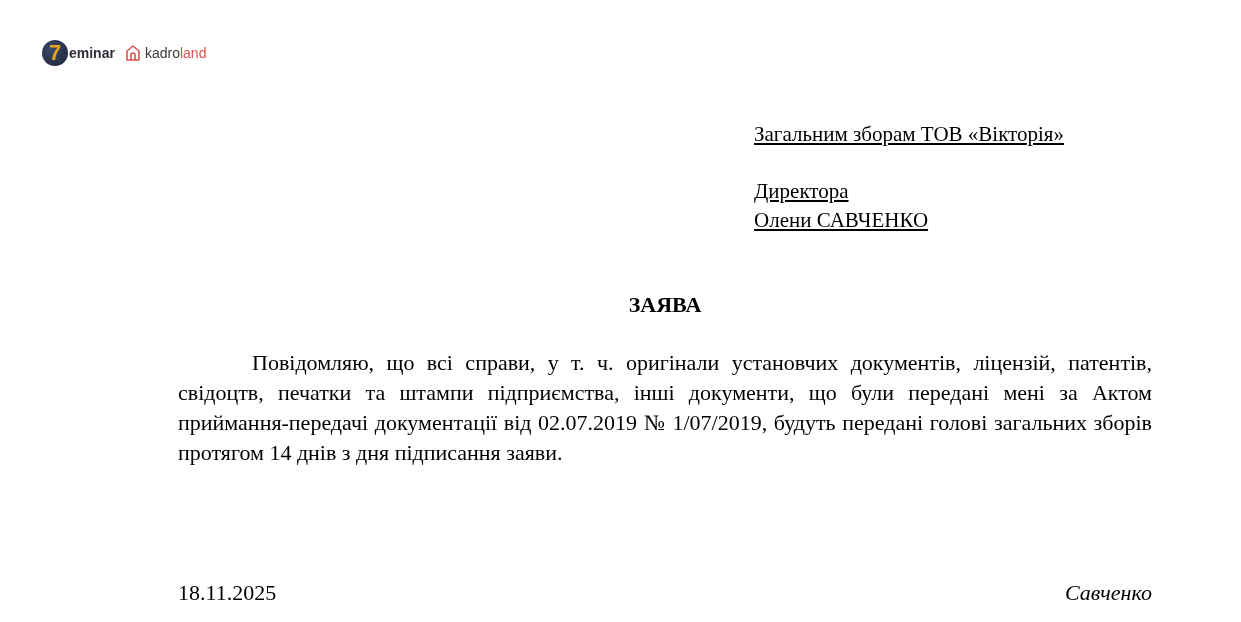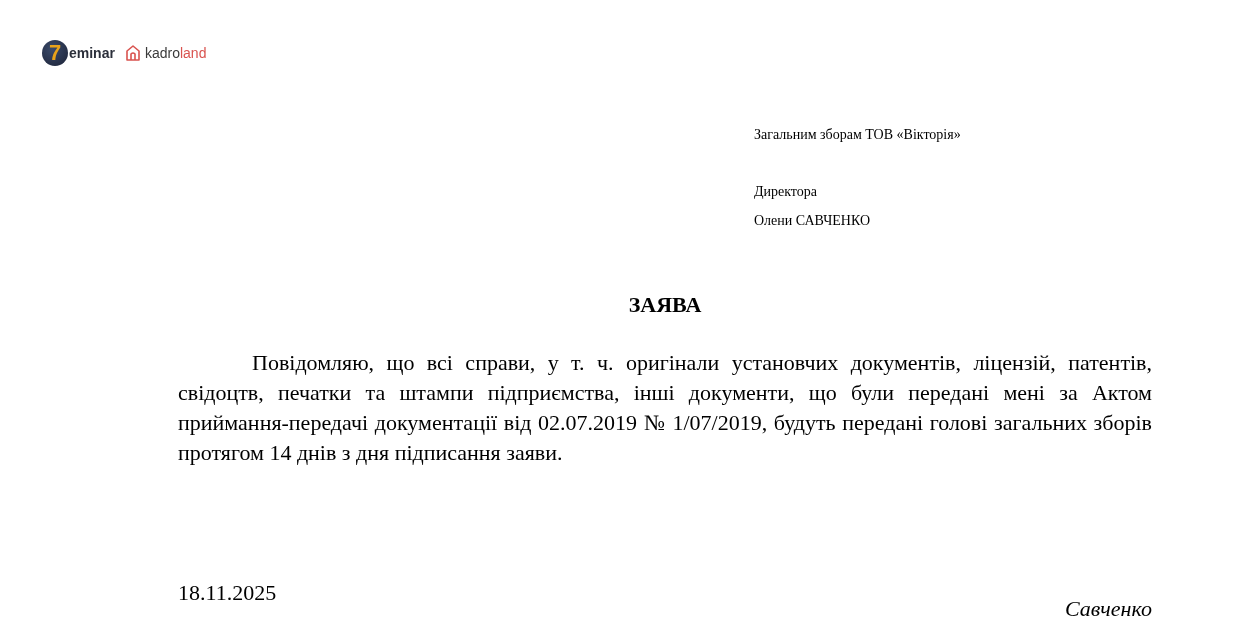--- a/index.html
+++ b/index.html
@@ -14,30 +14,30 @@
     background: radial-gradient(circle at 40% 35%, #3a4a6a, #1c2236);
     color: #e8a21a; font-family: "Liberation Sans", sans-serif; font-weight: bold;
     font-size: 22px; line-height: 26px; text-align: center;
   }
   .seminar-text { font-family: "Liberation Sans", sans-serif; font-weight: bold; font-size: 14px; color: #2b2f3a; margin-left: 1px; }
   .kadroland { display: flex; align-items: center; gap: 4px; justify-content: flex-end; }
   .house-icon { width: 16px; height: 18px; }
   .kadro-text { font-family: "Liberation Sans", sans-serif; font-size: 14px; color: #3a3a3a; }
   .kadro-accent { color: #d9534f; }
 
-  .addressee { position: absolute; left: 754px; top: 120px; font-size: 14px; line-height: 29px; }
+  .addressee { position: absolute; left: 754px; top: 120px; font-size: 21px; line-height: 29px; text-decoration: underline; }
   .addressee .gap { height: 28px; }
   .title { position: absolute; left: 0; width: 1330px; top: 292px; text-align: center; font-size: 22px; font-weight: bold; }
   .body-text {
     position: absolute; left: 178px; width: 974px; top: 348px;
     font-size: 22px; line-height: 30px; text-align: justify;
   }
   .body-text p { margin: 0; text-indent: 74px; }
   .date { position: absolute; left: 178px; top: 580px; font-size: 22px; }
-  .signature { position: absolute; right: 89px; top: 580px; font-size: 22px; font-style: italic; margin-top: 16px; }
+  .signature { position: absolute; right: 89px; top: 580px; font-size: 22px; font-style: italic; }
 </style>
 </head>
 <body>
 
 <div class="logos">
   <div class="seminar">
     <div class="seven-badge">7</div>
     <span class="seminar-text">eminar</span>
   </div>
   <div class="kadroland">

